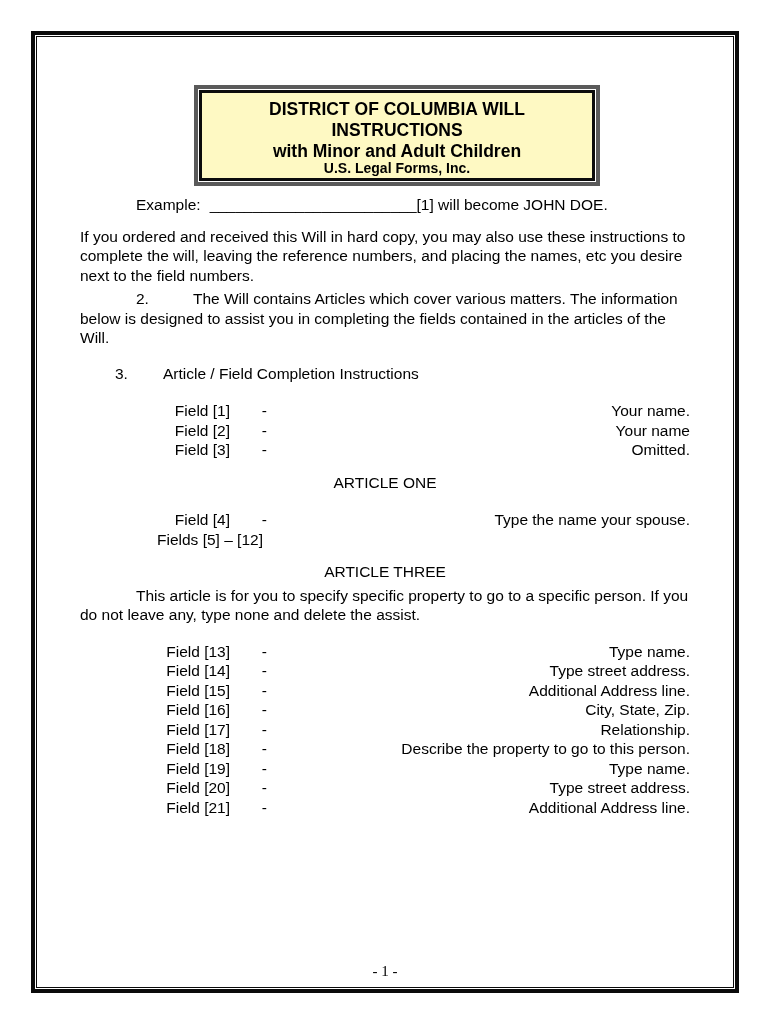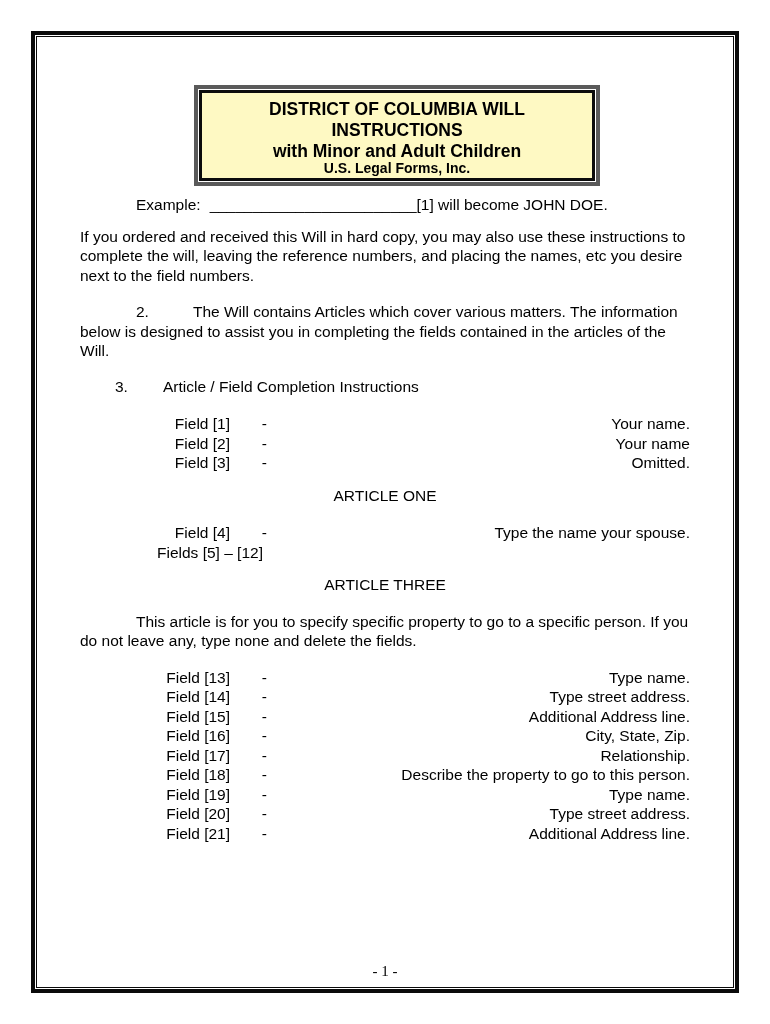--- a/index.html
+++ b/index.html
@@ -45,21 +45,21 @@
   .para { margin: 0; white-space: pre-wrap; }
   .indent  { text-indent: 56px; }
   .indent3 { text-indent: 35px; }
   .tab  { display: inline-block; width: 44px; }
   .tab3 { display: inline-block; width: 35px; }
   .tabx { display: inline-block; width: 9px; }
 
   .mt25 { margin-top: 25px; }
   .mt14 { margin-top: 14px; }
   .mt12 { margin-top: 12px; }
-  .mt13 { margin-top: 17px; }
+  .mt13 { margin-top: 4px; }
   .mt16 { margin-top: 16px; }
 
   .article-heading {
     font-weight: normal;
     text-align: center;
     margin: 13px 0 0;
   }
   .ftable { margin-top: 18px; }
   .ftable.tight { margin-top: 17px; }
   .frow {
@@ -133,21 +133,21 @@
           </div>
 
           <div class="frow">
             <span>Fields [5] – [12]</span>
             <span></span>
           </div>
         </div>
 
       <div class="article-heading">ARTICLE THREE</div>
 
-      <p class="para indent mt13">This article is for you to specify specific property to go to a specific person. If you do not leave any, type none and delete the fields.</p>
+      <p class="para indent mt13">This article is for you to specify specific property to go to a specific person. If you do not leave any, type none and delete the assist.</p>
 
       <div class="ftable tight">
 
           <div class="frow">
             <span>Field [13]</span>
             <span>-</span>
             <span>Type name.</span>
           </div>
 
           <div class="frow">

